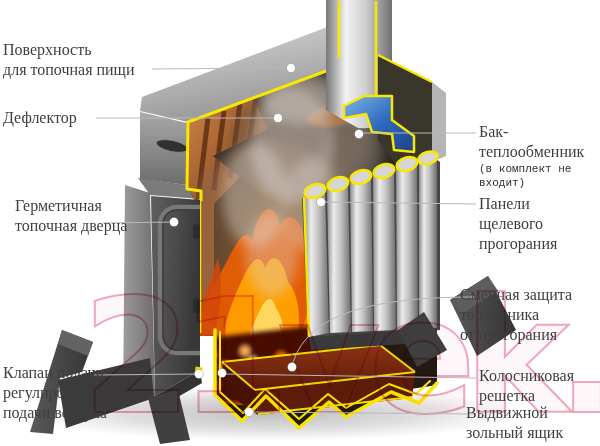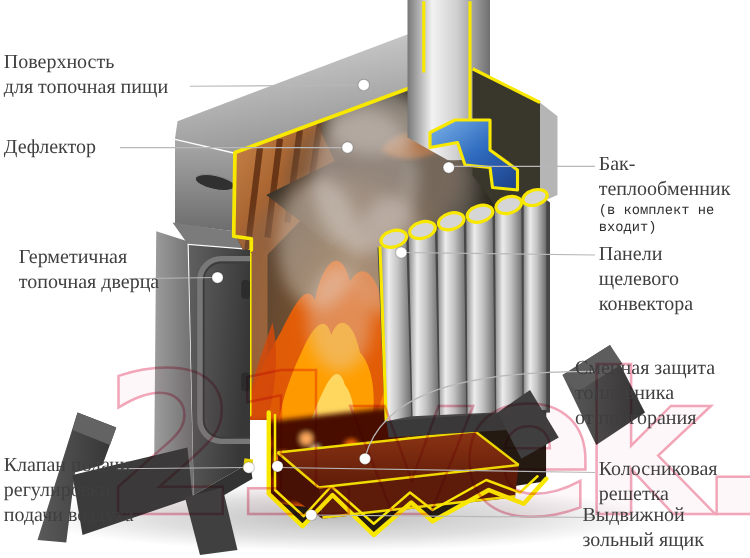--- a/index.html
+++ b/index.html
@@ -298,21 +298,21 @@
     <span>подачи воздуха</span>
   </div>
 
   <div class="lbl lb-tank">
     <span>Бак-теплообменник</span>
     <span class="note">(в комплект не входит)</span>
   </div>
   <div class="lbl lb-convector">
     <span>Панели</span>
     <span>щелевого</span>
-    <span>конвектора</span>
+    <span>прогорания</span>
   </div>
   <div class="lbl lb-liner">
     <span>Сменная защита</span>
     <span>топливника</span>
     <span>от прогорания</span>
   </div>
   <div class="lbl lb-grate">
     <span>Колосниковая</span>
     <span>решетка</span>
   </div>

